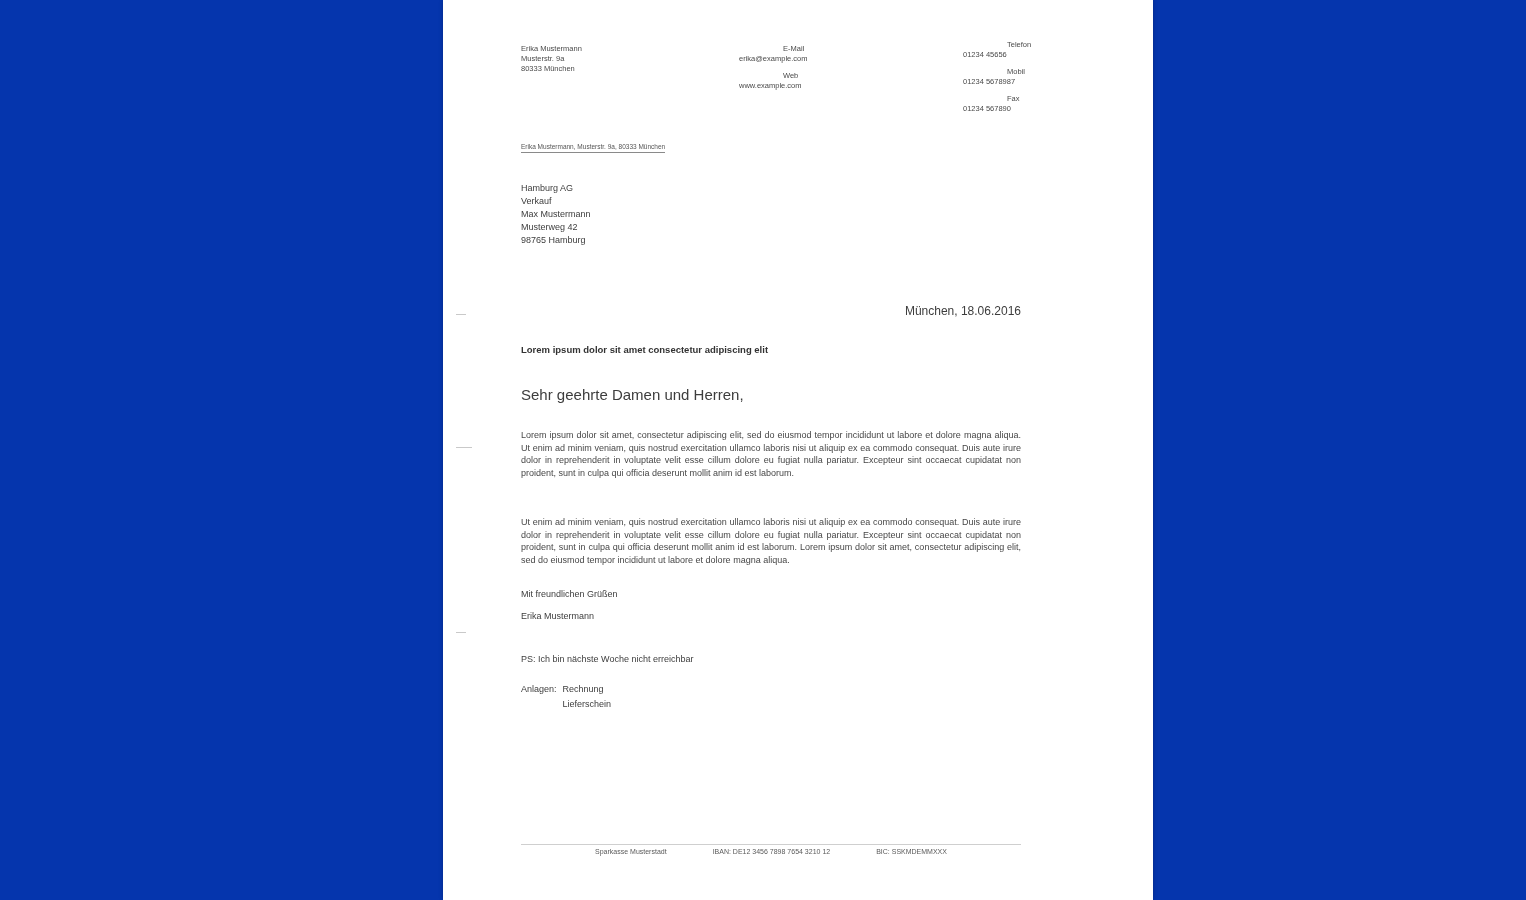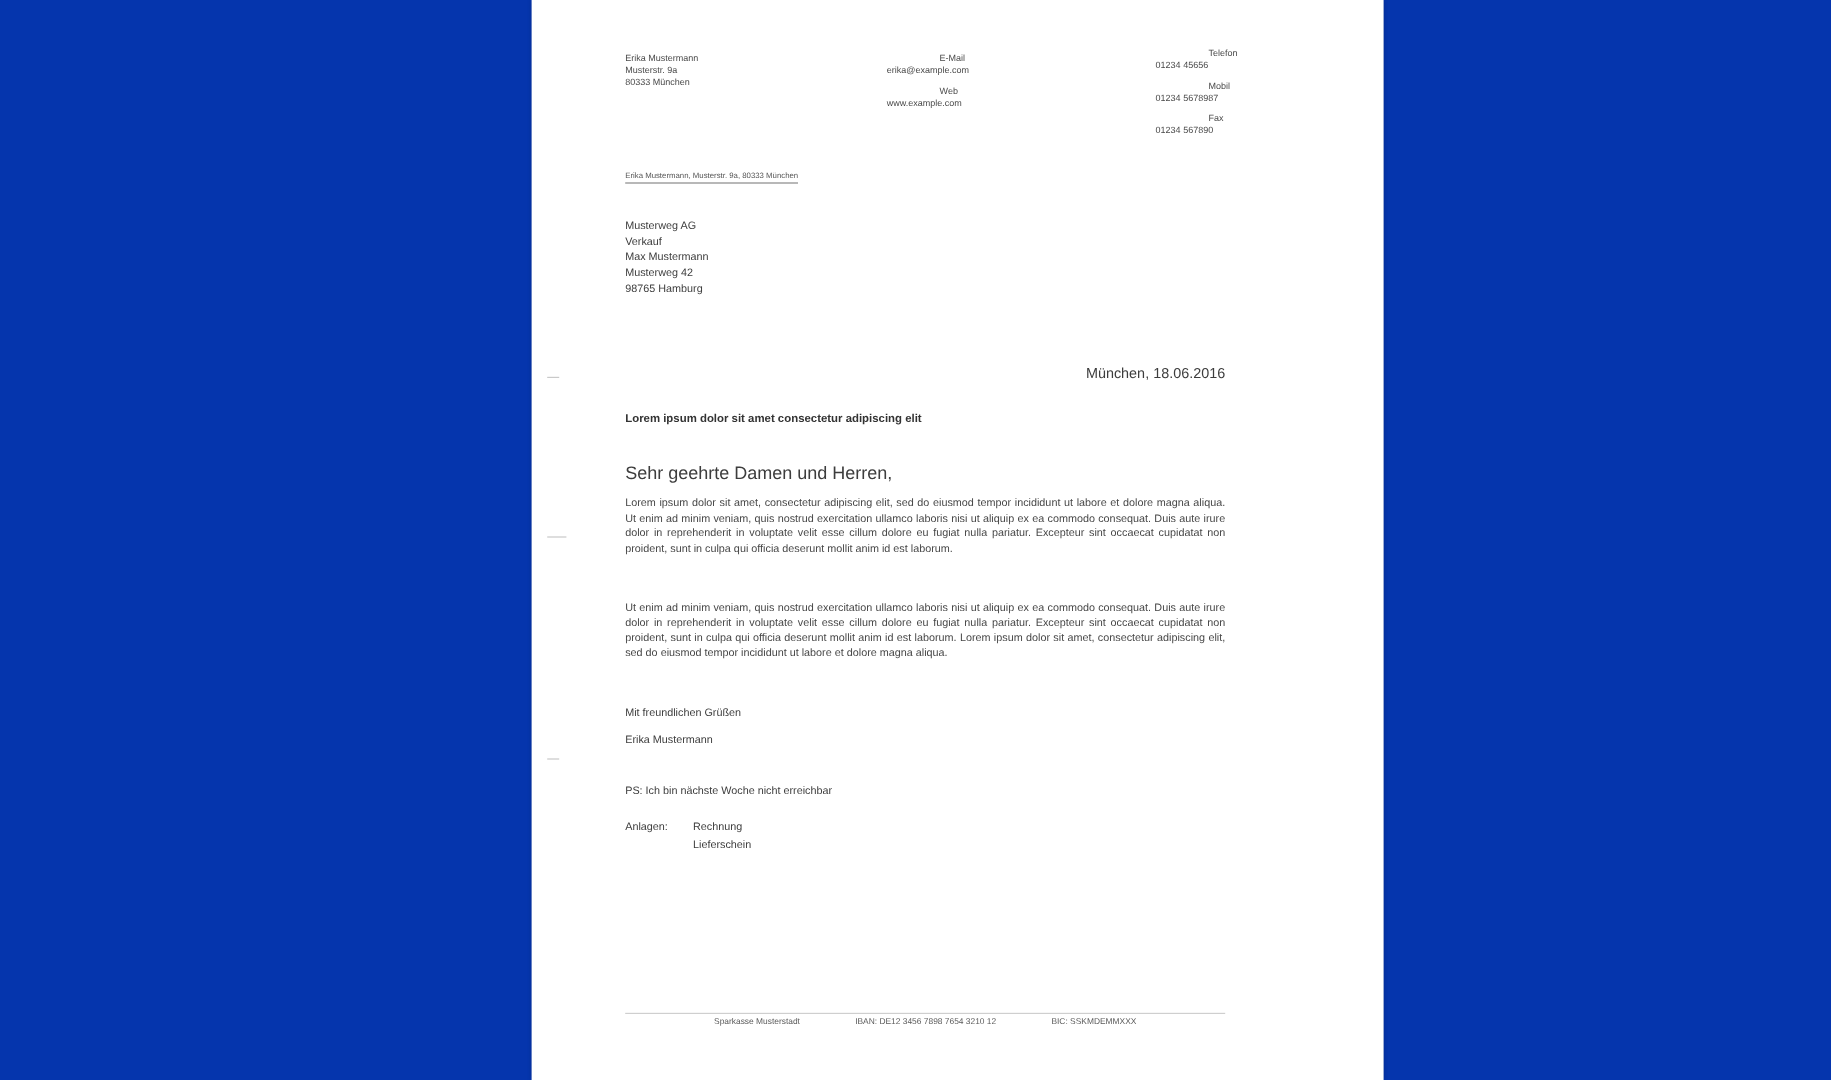--- a/index.html
+++ b/index.html
@@ -43,26 +43,27 @@
 
   .subject { font-size: 9.5px; font-weight: bold; color: #333; }
 
   .salutation { font-size: 15px; color: #3d3d3d; }
 
   .body-par {
     width: 500px;
     font-size: 9px; line-height: 12.7px;
     text-align: justify;
     color: #474747;
+    margin-top: 16px;
   }
 
   .simple-line { font-size: 9px; color: #3d3d3d; }
 
   .enclosures { display: flex; font-size: 9px; line-height: 15px; color: #3d3d3d; }
-  .enclosures .label { margin-right: 21px; }
+  .enclosures .label { margin-right: 6px; }
 
   .footer-rule { width: 500px; height: 1px; background: #cfcfcf; }
   .footer-row {
     width: 500px;
     display: flex; justify-content: center; gap: 46px;
     font-size: 7px; color: #5a5a5a;
     white-space: nowrap;
   }
 </style>
 </head>
@@ -98,21 +99,21 @@
     </div>
     <div class="hdr-group">
       <span class="hdr-label">Fax</span>
       <span class="hdr-value">01234 567890</span>
     </div>
   </div>
 
   <div class="abs return-address" style="left:78px; top:143px;">Erika Mustermann, Musterstr. 9a, 80333 München</div>
 
   <div class="abs recipient" style="left:78px; top:182px;">
-    <div>Musterweg AG</div>
+    <div>Hamburg AG</div>
     <div>Verkauf</div>
     <div>Max Mustermann</div>
     <div>Musterweg 42</div>
     <div>98765 Hamburg</div>
   </div>
 
   <div class="abs fold-mark" style="left:13px; top:314px; width:10px;"></div>
   <div class="abs fold-mark" style="left:13px; top:447px; width:16px;"></div>
   <div class="abs fold-mark" style="left:13px; top:632px; width:10px;"></div>
 

